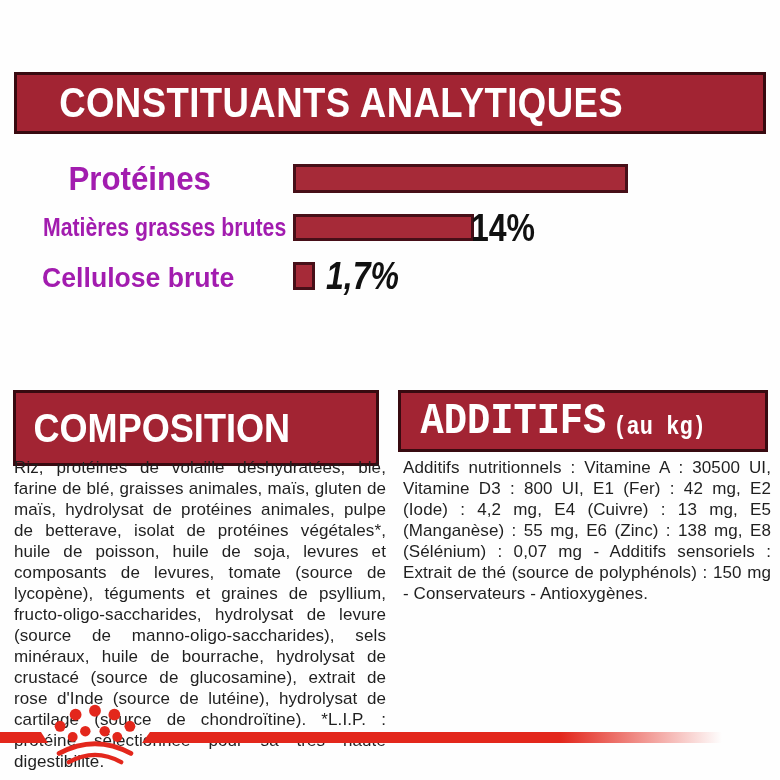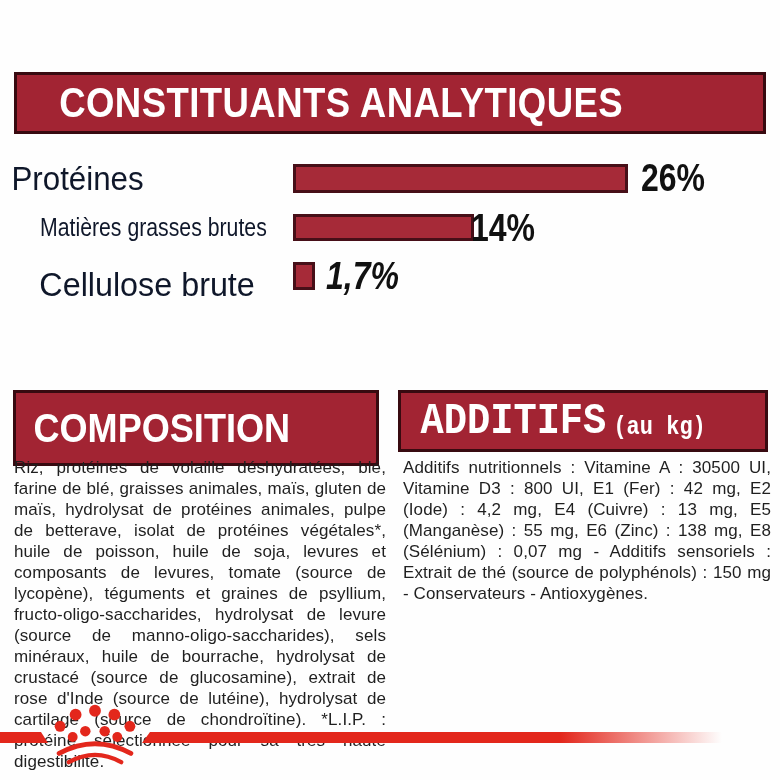--- a/index.html
+++ b/index.html
@@ -14,27 +14,27 @@
   }
   .banner-top{left:14px;top:72px;width:752px;height:62px;}
   .banner-top .t{font-size:42px;white-space:nowrap;transform:scaleX(0.87);transform-origin:50% 50%;letter-spacing:0.5px;}
   .banner-comp{left:13px;top:390px;width:366px;height:76px;}
   .banner-comp .t{font-size:41px;white-space:nowrap;transform:scaleX(0.88);transform-origin:50% 50%;}
   .banner-add{left:398px;top:390px;width:370px;height:62px;font-family:Liberation Mono, monospace;}
   .banner-add .inner{display:flex;align-items:flex-end;transform:scaleX(0.88);transform-origin:50% 50%;white-space:nowrap;}
   .banner-add .t{font-size:44px;line-height:44px;}
   .banner-add .s{font-size:25px;line-height:31px;margin-left:8px;}
 
-  .bar-label{position:absolute;left:0;width:266px;text-align:left;font-weight:normal;color:#0f172a;white-space:nowrap;}
+  .bar-label{position:absolute;left:0;width:266px;text-align:center;font-weight:bold;color:#a21caf;white-space:nowrap;}
   .bar-label .t{display:inline-block;transform-origin:100% 50%;white-space:nowrap;}
   .lbl-1{top:156px;font-size:34px;line-height:44px;}
   .lbl-1 .t{transform:scaleX(0.92);}
   .lbl-2{top:211px;font-size:25px;line-height:33px;}
   .lbl-2 .t{transform:scaleX(0.85);}
-  .lbl-3{top:265px;font-size:34px;line-height:38px;margin-left:28px;}
+  .lbl-3{top:259px;font-size:28px;line-height:38px;}
   .lbl-3 .t{transform:scaleX(0.95);}
 
   .bar{position:absolute;left:293px;box-sizing:border-box;background:var(--bar,#a62a38);border:3px solid var(--bar_border,#470f18);}
   .bar-1{top:164px;height:29px;}
   .bar-2{top:214px;height:27px;}
   .bar-3{top:262px;height:28px;}
 
   .bar-value{position:absolute;font-weight:bold;color:#111;font-size:39px;line-height:44px;white-space:nowrap;}
   .bar-value .t{display:inline-block;transform:scaleX(0.82);transform-origin:0 50%;}
   .val-1{left:641px;top:156px;}
@@ -66,23 +66,20 @@
 <div class="canvas">
 
   <div class="banner banner-top">
     <span class="t">CONSTITUANTS ANALYTIQUES</span>
   </div>
 
   <div class="bar-label lbl-1">
     <span class="t">Protéines</span>
   </div>
   <div class="bar bar-1" style="width: 335px;"></div>
-  <div class="bar-value val-1">
-    <span class="t">26%</span>
-  </div>
 
   <div class="bar-label lbl-2">
     <span class="t">Matières grasses brutes</span>
   </div>
   <div class="bar bar-2" style="width: 181px;"></div>
   <div class="bar-value val-2">
     <span class="t">14%</span>
   </div>
 
   <div class="bar-label lbl-3">

